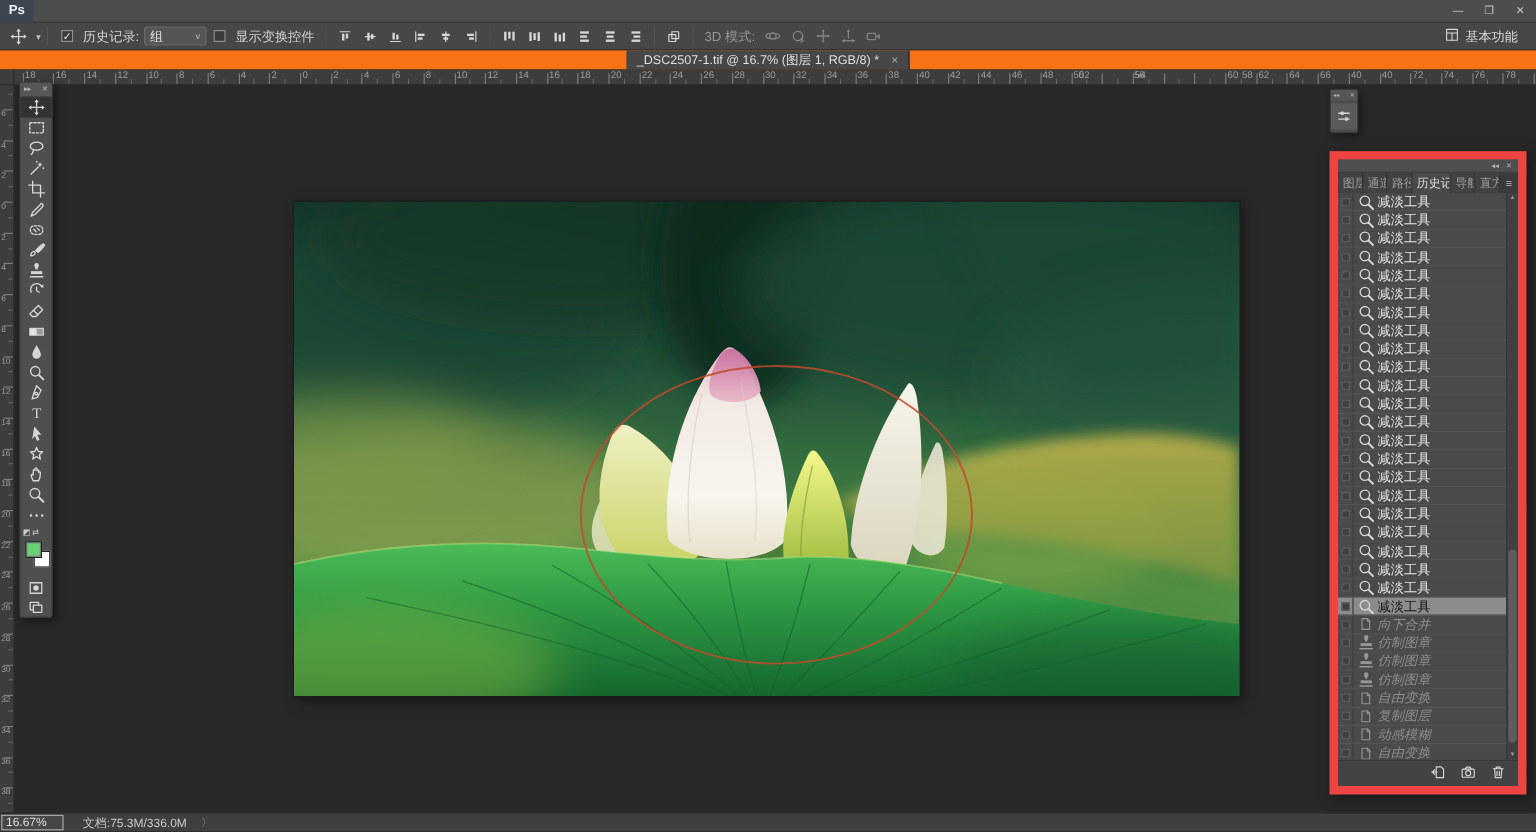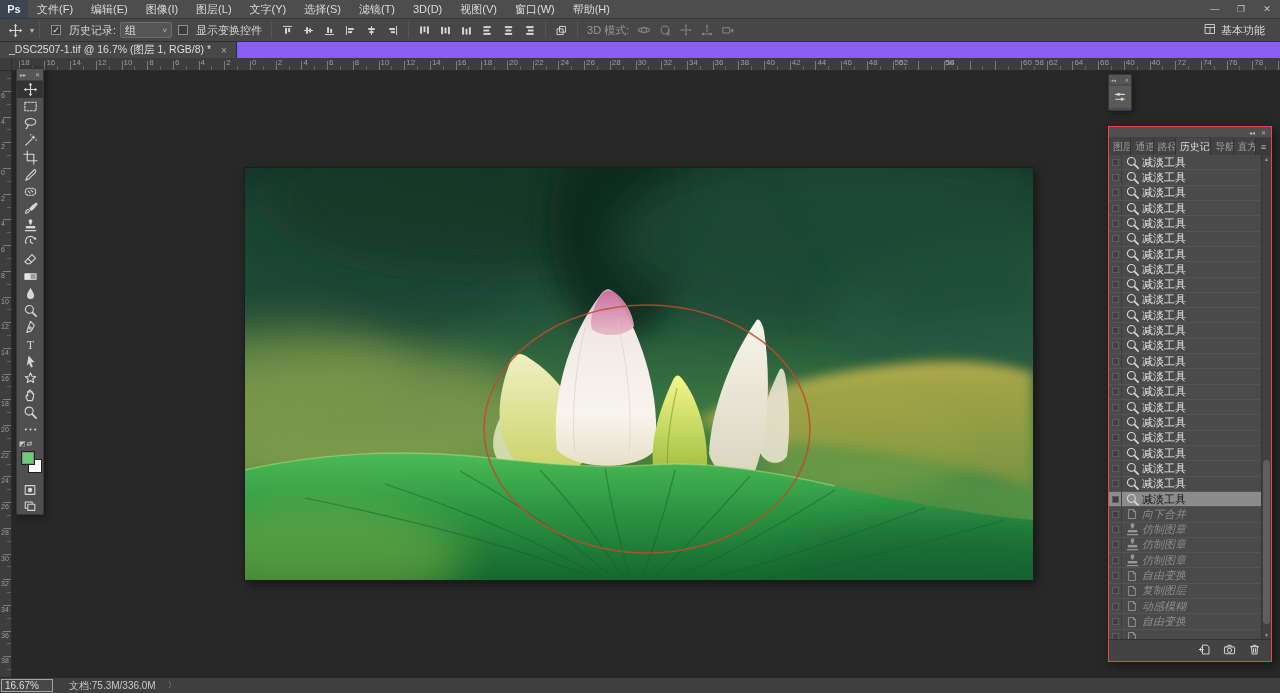--- a/index.html
+++ b/index.html
@@ -19,21 +19,21 @@
   .icon-btn.disabled{opacity:.42;}
   .opt-label{margin:0 4px;color:#d2d2d2;}
   .opt-label.dim{color:#969696;}
   .cb{width:10px;height:10px;border:1px solid #8f8f8f;background:#3b3b3b;display:inline-block;margin:0 4px 0 6px;
       font-size:9px;line-height:9px;text-align:center;color:#e8e8e8;}
   .dropdown{height:16px;min-width:52px;background:#555;border:1px solid #6b6b6b;border-radius:2px;
       display:flex;align-items:center;justify-content:space-between;padding:0 4px;color:#e0e0e0;}
   .caret{font-size:8px;color:#bbb;margin-left:4px;}
   .workspace-btn{margin-left:auto;display:flex;align-items:center;gap:5px;padding:0 10px;color:#d8d8d8;}
   
-  .tabbar{height:16px;background:#8b5cf6;display:flex;align-items:stretch;}
+  .tabbar{height:16px;background:#f97316;display:flex;align-items:stretch;justify-content:center;}
   .doc-tab{background:#474747;border-right:1px solid #2d2d2d;padding:0 9px;display:flex;align-items:center;gap:10px;
       font-size:10.5px;color:#dedede;}
   .doc-close{color:#aaa;font-size:10px;}
   
   .workspace{position:relative;height:619px;background:#282828;overflow:hidden;}
   .h-ruler{position:absolute;left:12px;top:0;right:0;height:13px;background:#3d3d3d;border-bottom:1px solid #2b2b2b;overflow:hidden;}
   .v-ruler{position:absolute;left:0;top:13px;bottom:0;width:12px;background:#3d3d3d;border-right:1px solid #2b2b2b;overflow:hidden;}
   .ruler-corner{position:absolute;left:0;top:0;width:12px;height:13px;background:#3d3d3d;border-right:1px solid #2b2b2b;border-bottom:1px solid #2b2b2b;}
   .ht{position:absolute;bottom:0;width:1px;background:#7a7a7a;}
   .ht.minor{height:4px;background:#616161;}
@@ -58,21 +58,21 @@
   .fg-swatch{position:absolute;left:4px;top:11px;width:14px;height:14px;border:1px solid #202020;box-shadow:0 0 0 1px #8a8a8a inset;z-index:2;}
   .bg-swatch{position:absolute;left:11px;top:19px;width:14px;height:14px;background:#fff;border:1px solid #202020;z-index:1;}
   .mask-btn{width:26px;height:16px;display:flex;align-items:center;justify-content:center;}
   
   .dock{position:absolute;left:1108px;top:16px;width:24px;background:#4b4b4b;border:1px solid #383838;border-radius:2px;
       box-shadow:2px 2px 6px rgba(0,0,0,.4);}
   .dock-header{height:9px;display:flex;align-items:center;justify-content:space-between;padding:0 2px;
       background:#555;color:#b5b5b5;font-size:5px;}
   .dock-btn{width:22px;height:22px;display:flex;align-items:center;justify-content:center;background:#5a5a5a;margin:2px 0;}
   
-  .hist{position:absolute;left:1108px;top:68px;width:164px;height:536px;background:#4a4a4a;border:1px solid #ef4444;
+  .hist{position:absolute;left:1108px;top:68px;width:164px;height:536px;background:#4a4a4a;border:7px solid #ef4444;
       box-shadow:3px 3px 10px rgba(0,0,0,.5);display:flex;flex-direction:column;}
   .hist-drag{height:11px;background:#4f4f4f;display:flex;align-items:center;justify-content:flex-end;gap:6px;
       padding:0 5px;color:#b5b5b5;font-size:6px;border-bottom:1px solid #404040;}
   .hist-tabs{height:17px;background:#3b3b3b;display:flex;align-items:stretch;overflow:hidden;}
   .htab{padding:2px 4px 1px;font-size:10px;color:#9c9c9c;background:#424242;border-right:1px solid #323232;
       white-space:nowrap;overflow:hidden;max-width:26px;display:flex;align-items:center;}
   .htab.active{background:#4a4a4a;color:#dedede;max-width:none;}
   .htab-menu{margin-left:auto;color:#bdbdbd;font-size:9px;display:flex;align-items:center;padding:0 5px;}
   .hist-list{flex:1;position:relative;overflow:hidden;background:#4a4a4a;}
   .hrows{position:absolute;left:0;top:0;right:10px;}
@@ -95,33 +95,20 @@
   .zoom-box{width:52px;height:13px;border:1px solid #a5a5a5;background:#474747;margin-left:1px;padding:0 3px;
       display:flex;align-items:center;font-size:10px;color:#ddd;}
   .doc-info{margin-left:16px;}
   .status-arrow{margin-left:12px;color:#9f9f9f;font-size:9px;}
 </style>
 </head>
 <body>
 
 <div class="menubar">
   <div class="ps-logo">Ps</div>
-  <div id="menuItems" style="display:flex">
-      <span class="menu-item">文件(F)</span>
-      <span class="menu-item">编辑(E)</span>
-      <span class="menu-item">图像(I)</span>
-      <span class="menu-item">图层(L)</span>
-      <span class="menu-item">文字(Y)</span>
-      <span class="menu-item">选择(S)</span>
-      <span class="menu-item">滤镜(T)</span>
-      <span class="menu-item">3D(D)</span>
-      <span class="menu-item">视图(V)</span>
-      <span class="menu-item">窗口(W)</span>
-      <span class="menu-item">帮助(H)</span>
-    </div>
   <div class="win-controls">
     <div class="win-btn">—</div>
     <div class="win-btn">❐</div>
     <div class="win-btn">✕</div>
   </div>
 </div>
 
 <div class="optionsbar">
   <span class="icon-btn" id="optToolIcon">
       <svg width="15" height="15" viewBox="0 0 16 16" fill="none" stroke="#d6d6d6" stroke-width="1.2" stroke-linecap="round" stroke-linejoin="round">

